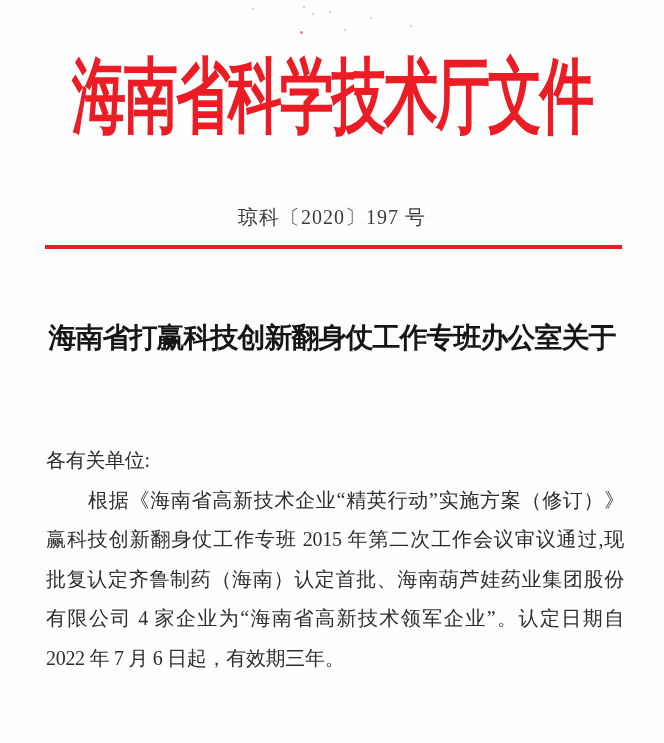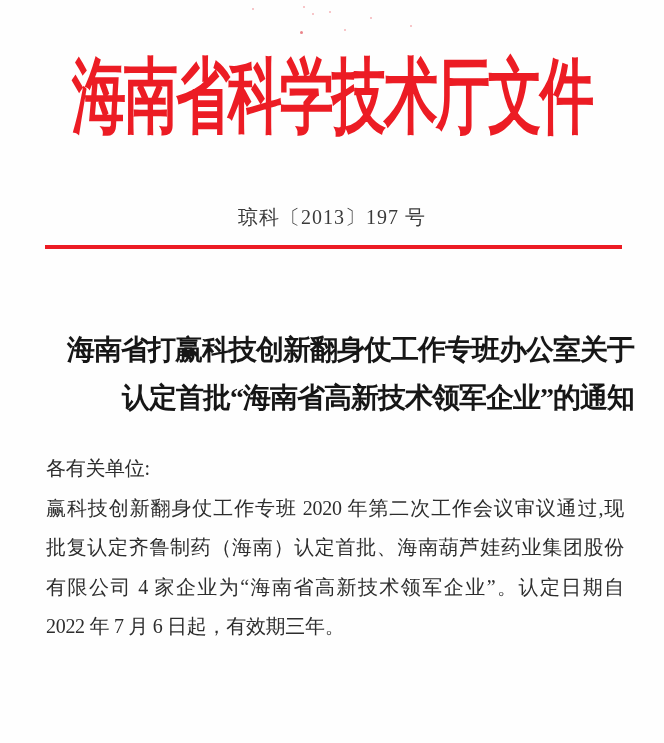--- a/index.html
+++ b/index.html
@@ -44,39 +44,38 @@
     left: 45px;
     width: 577px;
     height: 4px;
     background: #ec1c24;
   }
   .doc-title {
     position: absolute;
     top: 314px;
     left: 18px;
     right: 18px;
-    margin: 12px;
-    text-align: right;
+    margin: 0;
+    text-align: center;
     font-size: 28px;
     line-height: 48px;
     font-weight: bold;
     color: #161616;
     letter-spacing: -1px;
   }
   .doc-title .title-line { display: block; white-space: nowrap; }
   .body-text {
     position: absolute;
     top: 441px;
     left: 46px;
     width: 578px;
     font-size: 20px;
     line-height: 39.5px;
     color: #2d2d2d;
     letter-spacing: -0.3px;
-    margin-top: 8px;
   }
   .line { height: 39.5px; overflow: hidden; }
   .just { text-align: justify; text-align-last: justify; }
   .indent { text-indent: 42px; }
   
   .speckle {
     position: absolute;
     border-radius: 50%;
     background: rgba(236, 90, 100, 0.45);
   }
@@ -98,30 +97,30 @@
   <span class="speckle sp2"></span>
   <span class="speckle sp3"></span>
   <span class="speckle sp4"></span>
   <span class="speckle sp5"></span>
   <span class="speckle sp6"></span>
   <span class="speckle sp7"></span>
   <span class="speckle sp8"></span>
 
   <div class="agency-header">海南省科学技术厅文件</div>
 
-  <div class="doc-number">琼科〔2013〕197 号</div>
+  <div class="doc-number">琼科〔2020〕197 号</div>
 
   <div class="red-rule"></div>
 
   <h1 class="doc-title">
     <span class="title-line">海南省打赢科技创新翻身仗工作专班办公室关于</span>
-    <span class="title-line">认定首批“海南省高新技术领军企业”的通知</span>
   </h1>
 
   <div class="body-text">
     <div class="line">各有关单位:</div>
-    <div class="line just">赢科技创新翻身仗工作专班 2020 年第二次工作会议审议通过,现</div>
+    <div class="line just indent">根据《海南省高新技术企业“精英行动”实施方案（修订）》</div>
+    <div class="line just">赢科技创新翻身仗工作专班 2015 年第二次工作会议审议通过,现</div>
     <div class="line just">批复认定齐鲁制药（海南）认定首批、海南葫芦娃药业集团股份</div>
     <div class="line just">有限公司 4 家企业为“海南省高新技术领军企业”。认定日期自</div>
     <div class="line">2022 年 7 月 6 日起，有效期三年。</div>
   </div>
 
 </div>
 
 </body></html>

